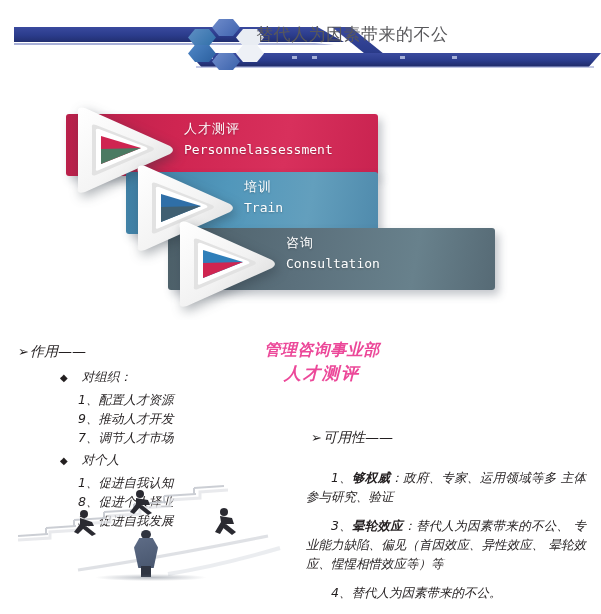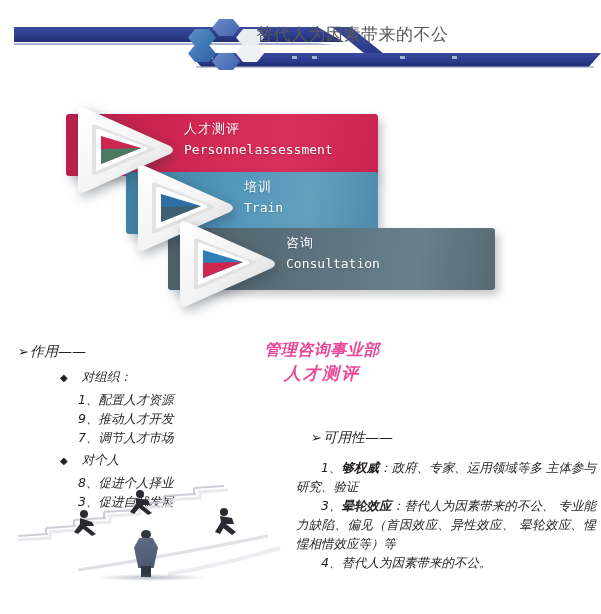--- a/index.html
+++ b/index.html
@@ -226,21 +226,21 @@
 
   
   .right-col {
     position: absolute;
     left: 296px; top: 138px;
     width: 300px;
     font-size: 12.5px;
     line-height: 19px;
     text-align: justify;
   }
-  .right-col p { margin: 0; text-indent: 2em; }
+  .right-col p { margin: 10px; text-indent: 2em; }
   .right-col b { font-weight: bold; }
 
   
   .stairs-art {
     position: absolute;
     left: 18px; top: 158px;
     width: 270px; height: 120px;
   }
   .suit-man {
     position: absolute;
@@ -383,20 +383,21 @@
     <div class="diamond-row">
       <span class="dia">◆</span><span>对组织：</span>
     </div>
     <div class="num-row">1、配置人才资源</div>
     <div class="num-row">9、推动人才开发</div>
     <div class="num-row">7、调节人才市场</div>
 
     <div class="diamond-row">
       <span class="dia">◆</span><span>对个人</span>
     </div>
+    <div class="num-row">1、促进自我认知</div>
     <div class="num-row">8、促进个人择业</div>
     <div class="num-row">3、促进自我发展</div>
   </div>
 
   <div class="center-head">
     <span class="l1">管理咨询事业部</span>
     <span class="l2">人才测评</span>
   </div>
 
   <div class="sec-title" id="title-usability">

